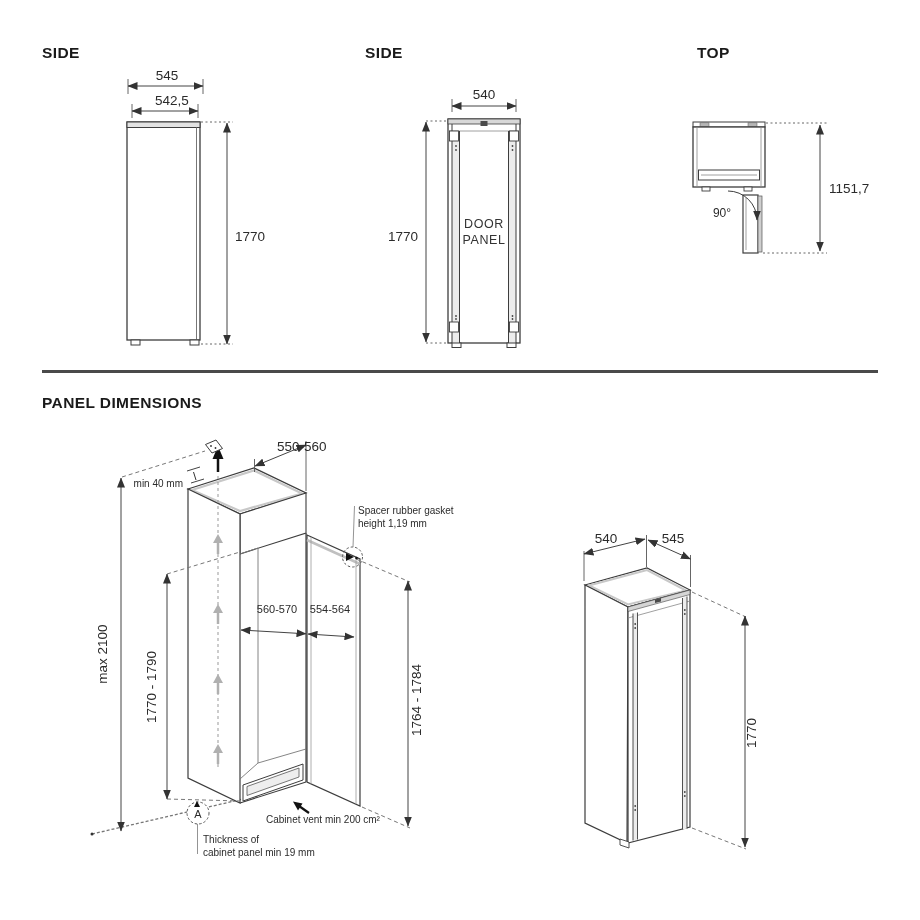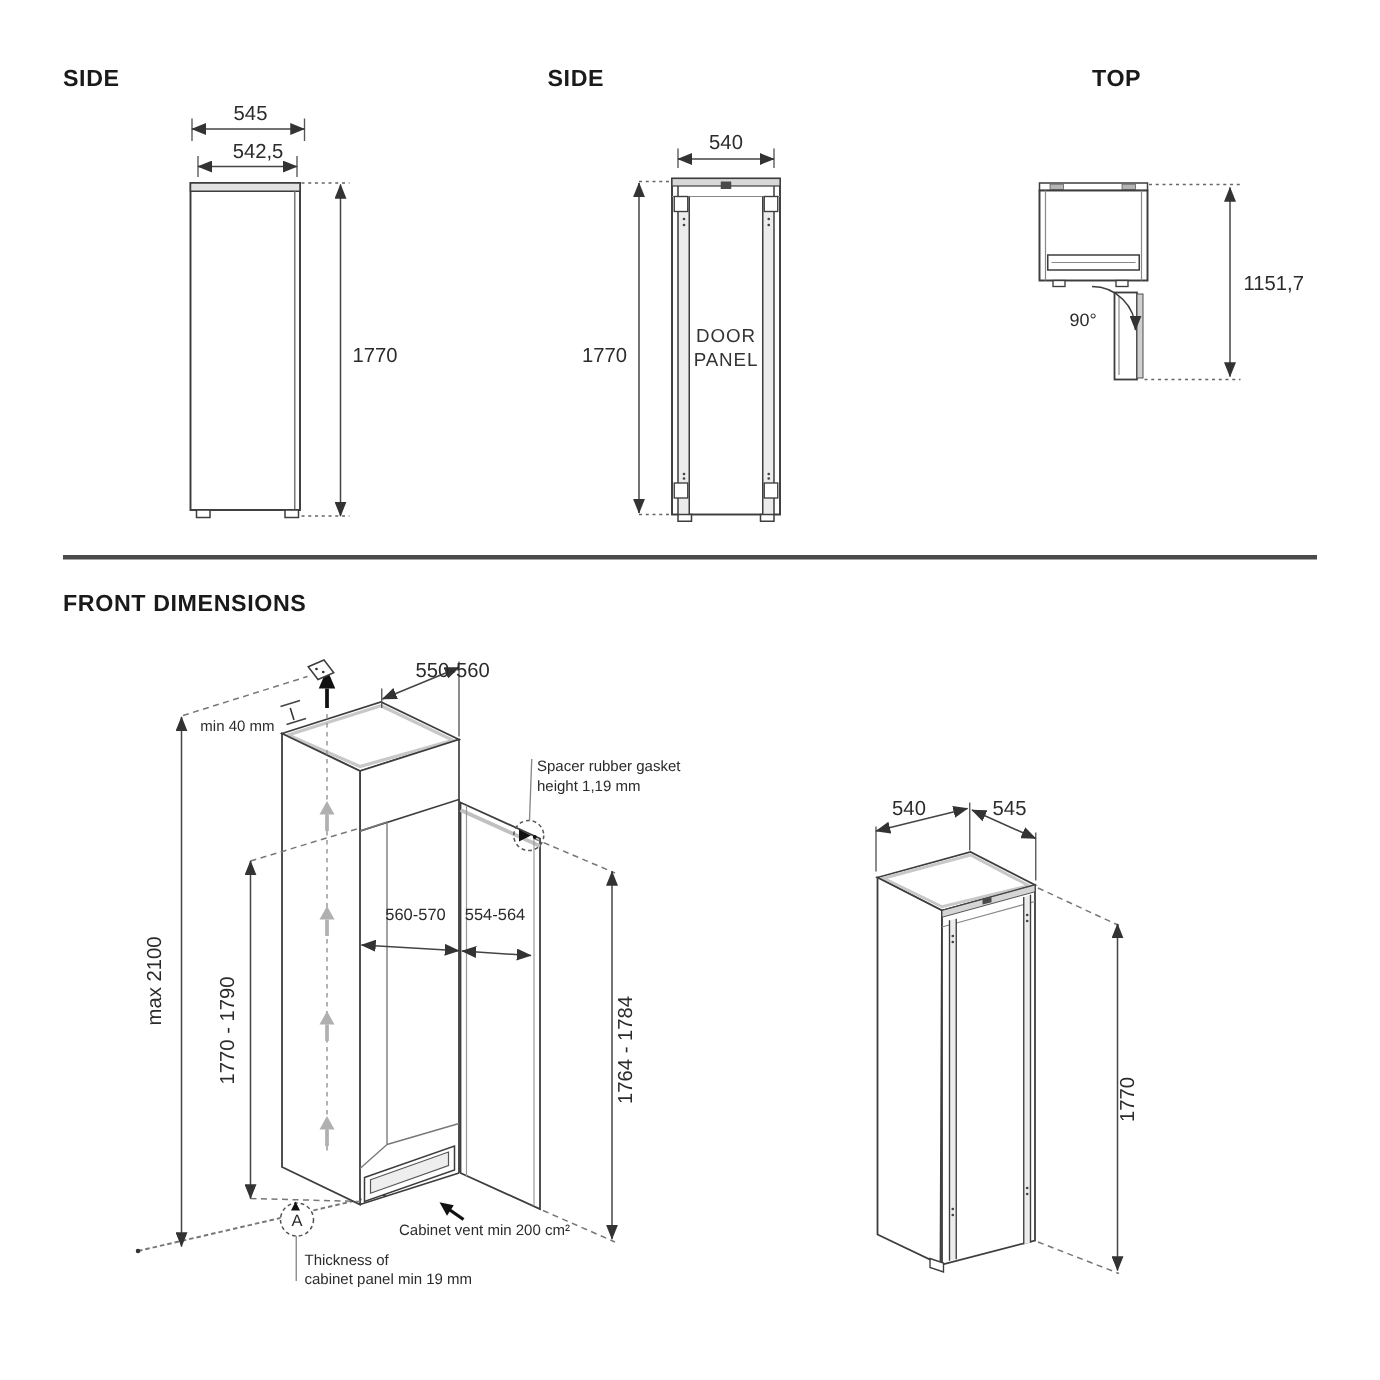--- a/index.html
+++ b/index.html
@@ -21,23 +21,23 @@
   .dotted{stroke:#666;stroke-width:1;fill:none;stroke-dasharray:2 2.5;}
   .dashed{stroke:#777;stroke-width:1;fill:none;stroke-dasharray:4 3;}
 </style>
 </head>
 <body>
 
 <div id="canvas">
 
   <div class="view-title" style="left:42px;top:44px;">SIDE</div>
   <div class="view-title" style="left:365px;top:44px;">SIDE</div>
-  <div class="view-title" style="left:728px;top:44px;">TOP</div>
+  <div class="view-title" style="left:697px;top:44px;">TOP</div>
   <div id="divider"></div>
-  <div class="view-title" style="left:42px;top:394px;">FRONT DIMENSIONS</div>
+  <div class="view-title" style="left:42px;top:394px;">PANEL DIMENSIONS</div>
 
   <svg width="920" height="920" viewBox="0 0 920 920">
     <defs>
       <marker id="ah" viewBox="0 0 10 8" refX="9.5" refY="4" markerWidth="10" markerHeight="8" orient="auto-start-reverse" markerUnits="userSpaceOnUse">
         <path d="M0,0 L10,4 L0,8 Z" fill="#333"></path>
       </marker>
     </defs>
 
     <g>
       <line class="ext" x1="128" y1="79" x2="128" y2="94"></line>

